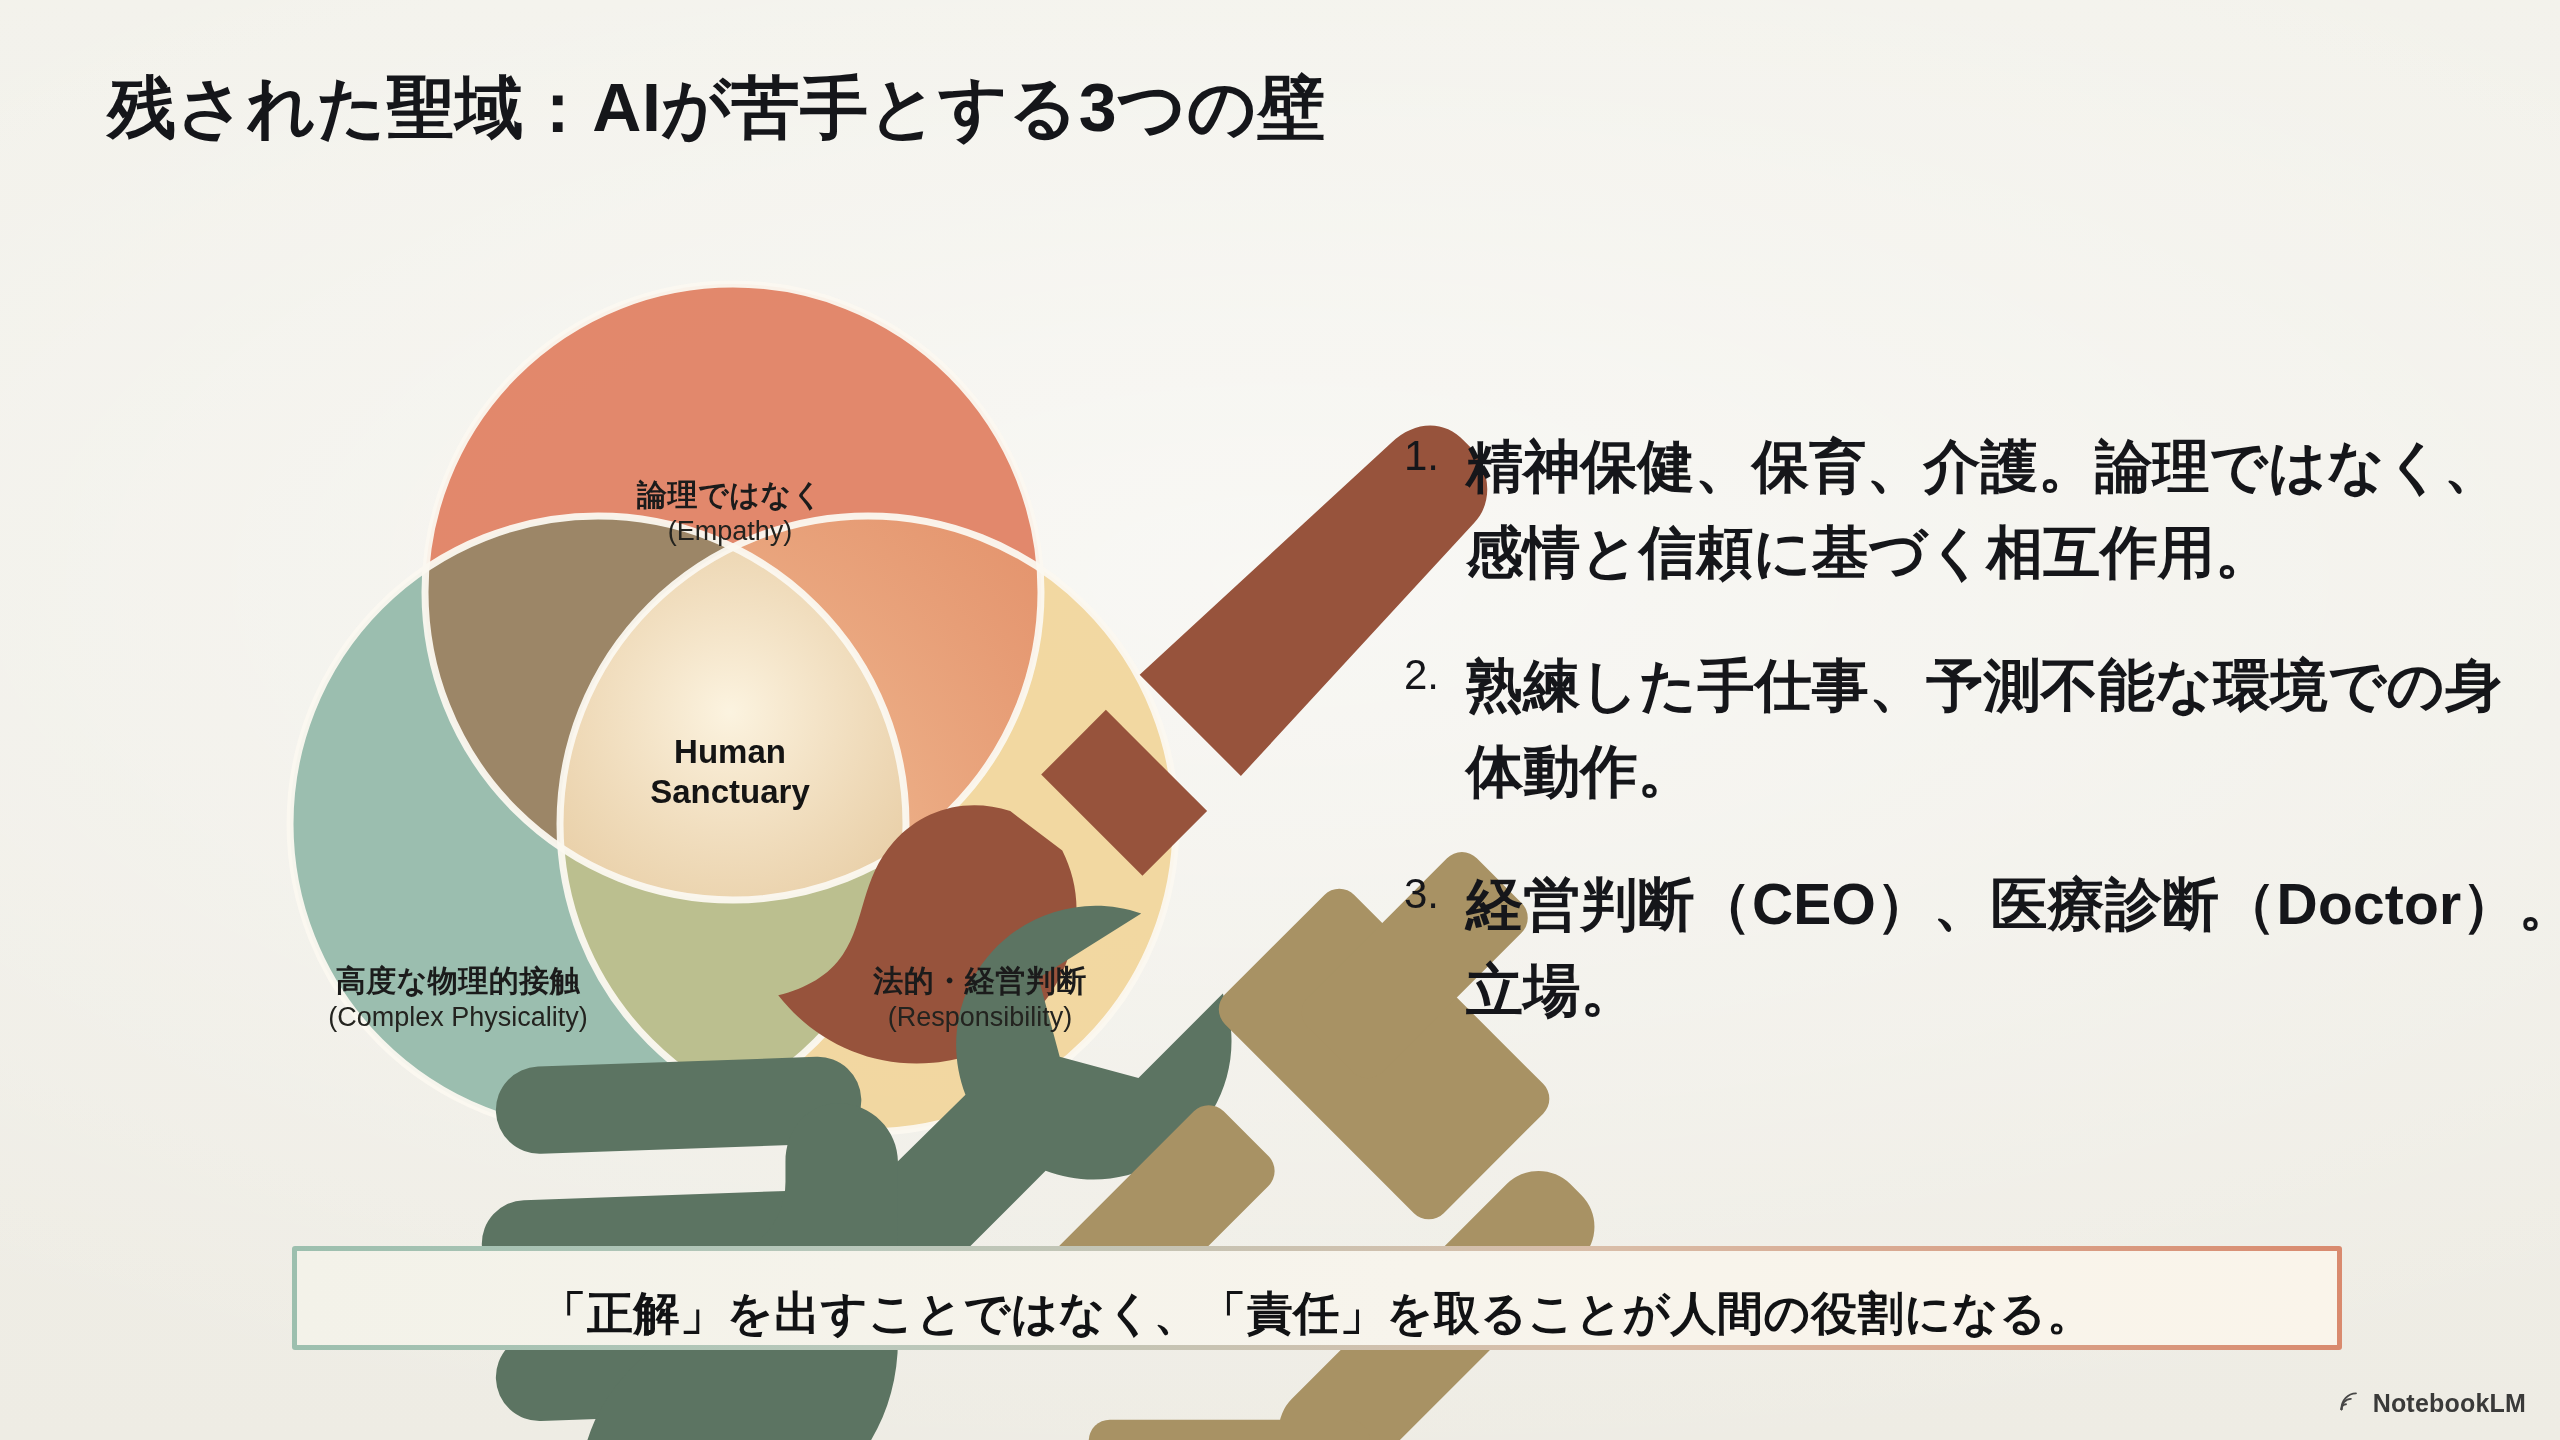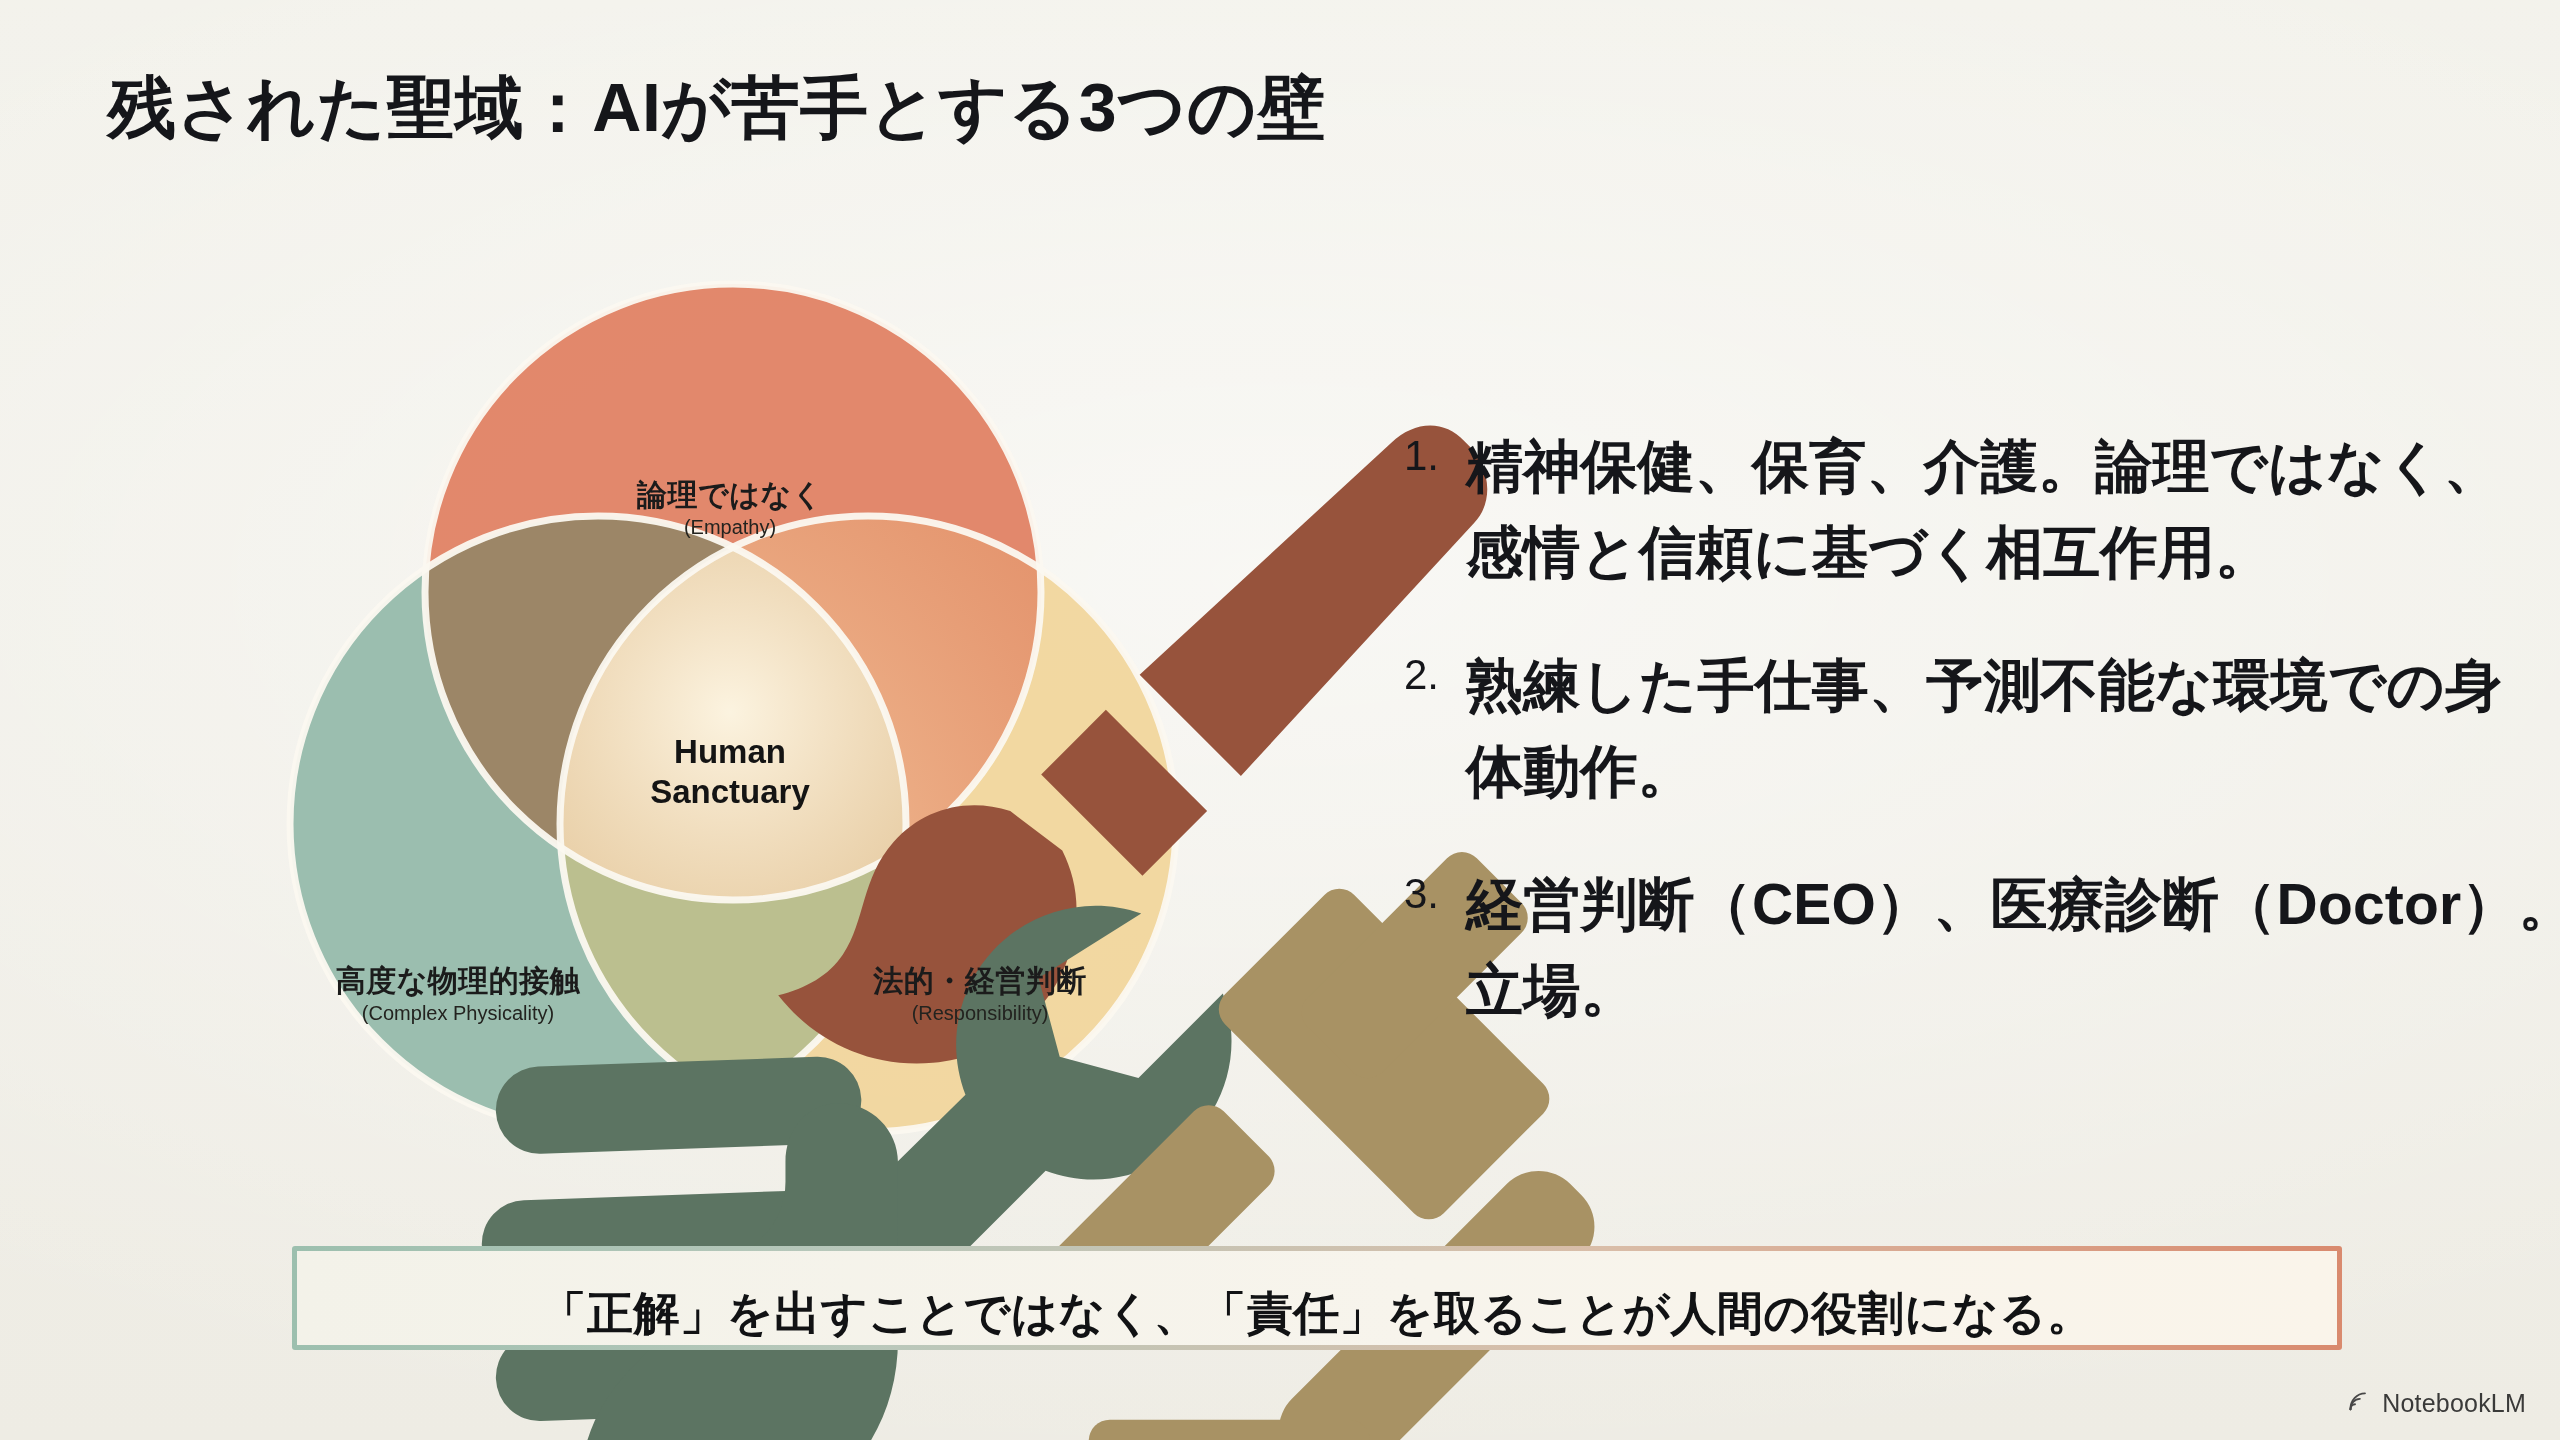--- a/index.html
+++ b/index.html
@@ -65,21 +65,21 @@
   }
   .venn-label .jp {
     display: block;
     font-size: 30px;
     font-weight: 700;
     line-height: 1.25;
     letter-spacing: 0.5px;
   }
   .venn-label .en {
     display: block;
-    font-size: 20px;
+    font-size: 27px;
     font-weight: 400;
     line-height: 1.3;
     color: #23231f;
   }
 
   .label-empathy { left: 50%; top: 214px; transform: translateX(-50%); }
   .label-physicality { left: 178px; top: 700px; transform: translateX(-50%); }
   .label-responsibility { left: 700px; top: 700px; transform: translateX(-50%); }
 
   .venn-center {
@@ -162,21 +162,21 @@
     position: absolute;
     right: 34px;
     bottom: 22px;
     display: flex;
     align-items: center;
     gap: 9px;
     opacity: 0.92;
   }
   .brand-name {
     font-size: 25px;
-    font-weight: 400;
+    font-weight: 700;
     color: #2b2b2b;
     letter-spacing: 0.2px;
   }
 </style>
 </head>
 <body>
 
 <div class="paper-tint"></div>
 
 <div class="slide">

